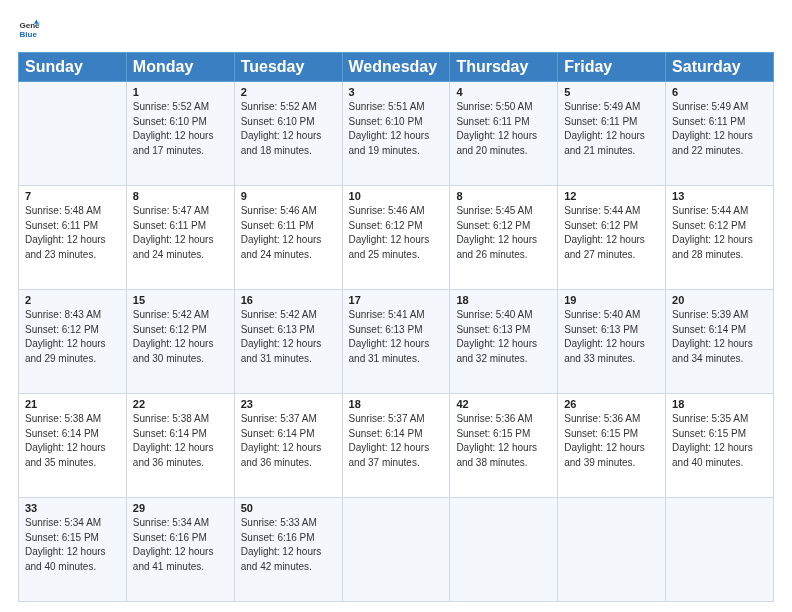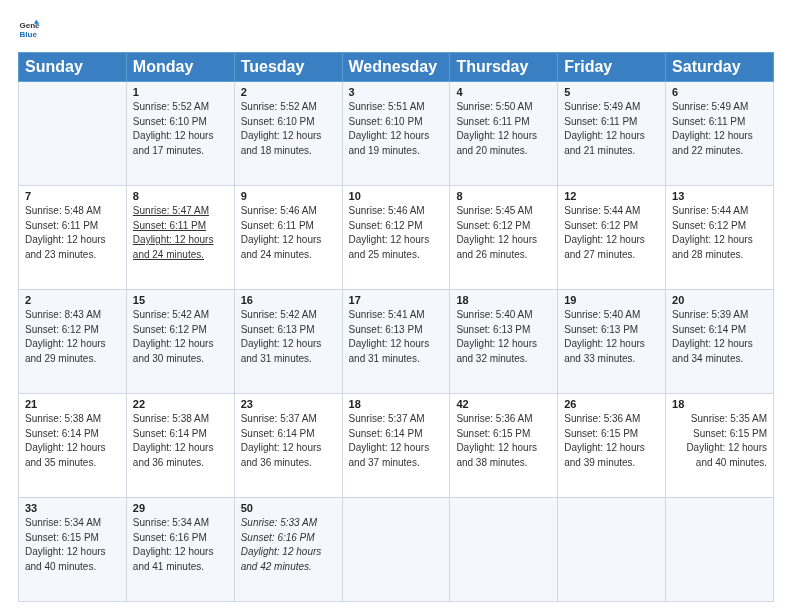--- a/index.html
+++ b/index.html
@@ -174,21 +174,21 @@
         <tr>
           <td>
             <span class="day-number">7</span>
             <div class="day-info" style="white-space: pre-line;">Sunrise: 5:48 AM
 Sunset: 6:11 PM
 Daylight: 12 hours
 and 23 minutes.</div>
           </td>
           <td>
             <span class="day-number">8</span>
-            <div class="day-info" style="white-space: pre-line; text-decoration: underline;">Sunrise: 5:47 AM
+            <div class="day-info" style="white-space: pre-line;">Sunrise: 5:47 AM
 Sunset: 6:11 PM
 Daylight: 12 hours
 and 24 minutes.</div>
           </td>
           <td>
             <span class="day-number">9</span>
             <div class="day-info" style="white-space: pre-line;">Sunrise: 5:46 AM
 Sunset: 6:11 PM
 Daylight: 12 hours
 and 24 minutes.</div>
@@ -311,21 +311,21 @@
           </td>
           <td>
             <span class="day-number">26</span>
             <div class="day-info" style="white-space: pre-line;">Sunrise: 5:36 AM
 Sunset: 6:15 PM
 Daylight: 12 hours
 and 39 minutes.</div>
           </td>
           <td>
             <span class="day-number">18</span>
-            <div class="day-info" style="white-space: pre-line; text-align: right;">Sunrise: 5:35 AM
+            <div class="day-info" style="white-space: pre-line;">Sunrise: 5:35 AM
 Sunset: 6:15 PM
 Daylight: 12 hours
 and 40 minutes.</div>
           </td>
         </tr>
         <tr>
           <td>
             <span class="day-number">33</span>
             <div class="day-info" style="white-space: pre-line;">Sunrise: 5:34 AM
 Sunset: 6:15 PM
@@ -334,21 +334,21 @@
           </td>
           <td>
             <span class="day-number">29</span>
             <div class="day-info" style="white-space: pre-line;">Sunrise: 5:34 AM
 Sunset: 6:16 PM
 Daylight: 12 hours
 and 41 minutes.</div>
           </td>
           <td>
             <span class="day-number">50</span>
-            <div class="day-info" style="white-space: pre-line; font-style: italic;">Sunrise: 5:33 AM
+            <div class="day-info" style="white-space: pre-line;">Sunrise: 5:33 AM
 Sunset: 6:16 PM
 Daylight: 12 hours
 and 42 minutes.</div>
           </td>
           <td></td>
           <td></td>
           <td></td>
           <td></td>
         </tr>
       </tbody>

